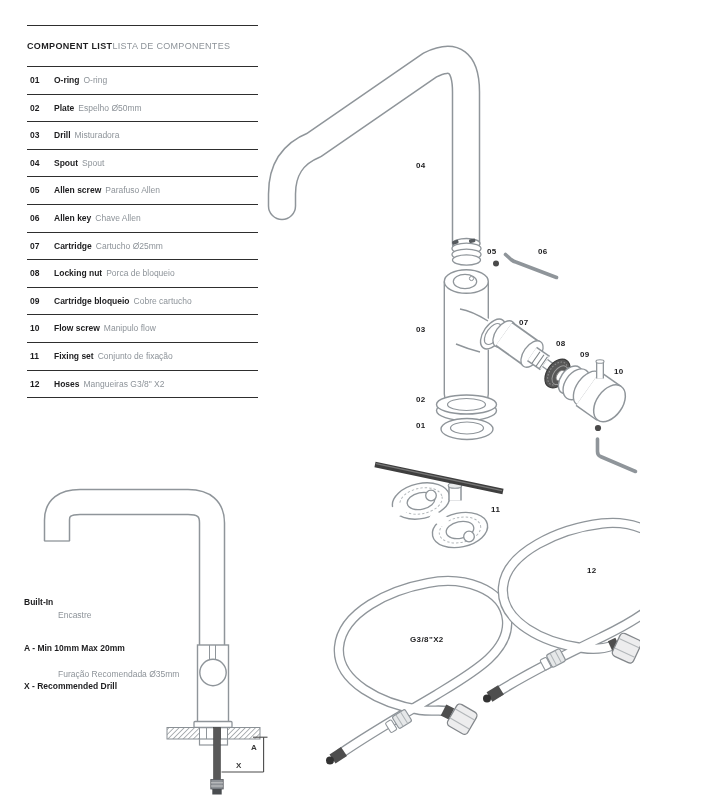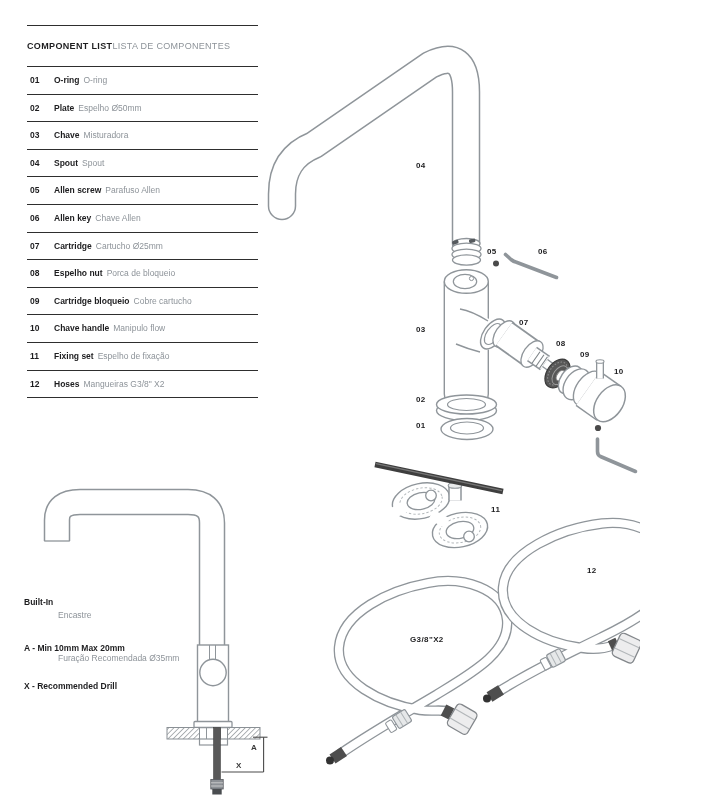--- a/index.html
+++ b/index.html
@@ -240,21 +240,21 @@
           <span class="cl-en">O-ring</span>
           <span class="cl-pt">O-ring</span>
         </div>
         <div class="cl-row">
           <span class="cl-num">02</span>
           <span class="cl-en">Plate</span>
           <span class="cl-pt">Espelho Ø50mm</span>
         </div>
         <div class="cl-row">
           <span class="cl-num">03</span>
-          <span class="cl-en">Chave</span>
+          <span class="cl-en">Drill</span>
           <span class="cl-pt">Misturadora</span>
         </div>
         <div class="cl-row">
           <span class="cl-num">04</span>
           <span class="cl-en">Spout</span>
           <span class="cl-pt">Spout</span>
         </div>
         <div class="cl-row">
           <span class="cl-num">05</span>
           <span class="cl-en">Allen screw</span>
@@ -265,37 +265,37 @@
           <span class="cl-en">Allen key</span>
           <span class="cl-pt">Chave Allen</span>
         </div>
         <div class="cl-row">
           <span class="cl-num">07</span>
           <span class="cl-en">Cartridge</span>
           <span class="cl-pt">Cartucho Ø25mm</span>
         </div>
         <div class="cl-row">
           <span class="cl-num">08</span>
-          <span class="cl-en">Espelho nut</span>
+          <span class="cl-en">Locking nut</span>
           <span class="cl-pt">Porca de bloqueio</span>
         </div>
         <div class="cl-row">
           <span class="cl-num">09</span>
           <span class="cl-en">Cartridge bloqueio</span>
           <span class="cl-pt">Cobre cartucho</span>
         </div>
         <div class="cl-row">
           <span class="cl-num">10</span>
-          <span class="cl-en">Chave handle</span>
+          <span class="cl-en">Flow screw</span>
           <span class="cl-pt">Manipulo flow</span>
         </div>
         <div class="cl-row">
           <span class="cl-num">11</span>
           <span class="cl-en">Fixing set</span>
-          <span class="cl-pt">Espelho de fixação</span>
+          <span class="cl-pt">Conjunto de fixação</span>
         </div>
         <div class="cl-row">
           <span class="cl-num">12</span>
           <span class="cl-en">Hoses</span>
           <span class="cl-pt">Mangueiras G3/8" X2</span>
         </div>
       </div>
   </section>
 
   <div class="callout" style="left:416px;top:161px">04</div>
@@ -309,17 +309,17 @@
   <div class="callout" style="left:416px;top:395px">02</div>
   <div class="callout" style="left:416px;top:421px">01</div>
   <div class="callout" style="left:491px;top:505px">11</div>
   <div class="callout" style="left:587px;top:566px">12</div>
   <div class="callout" style="left:410px;top:635px">G3/8"X2</div>
 
   <div class="bi bold" style="left:24px;top:598px">Built-In</div>
   <div class="bi gray" style="left:24px;top:611px">Encastre</div>
   <div class="bi bold" style="left:24px;top:644px">A - Min 10mm Max 20mm</div>
   <div class="bi bold" style="left:24px;top:682px">X - Recommended Drill</div>
-  <div class="bi gray" style="left:24px;top:654px">Furação Recomendada Ø35mm</div>
+  <div class="bi gray" style="left:24px;top:670px">Furação Recomendada Ø35mm</div>
   <div class="dim-label" style="left:251px;top:743px">A</div>
   <div class="dim-label" style="left:236px;top:761px">X</div>
 
 </div>
 
 </body></html>

